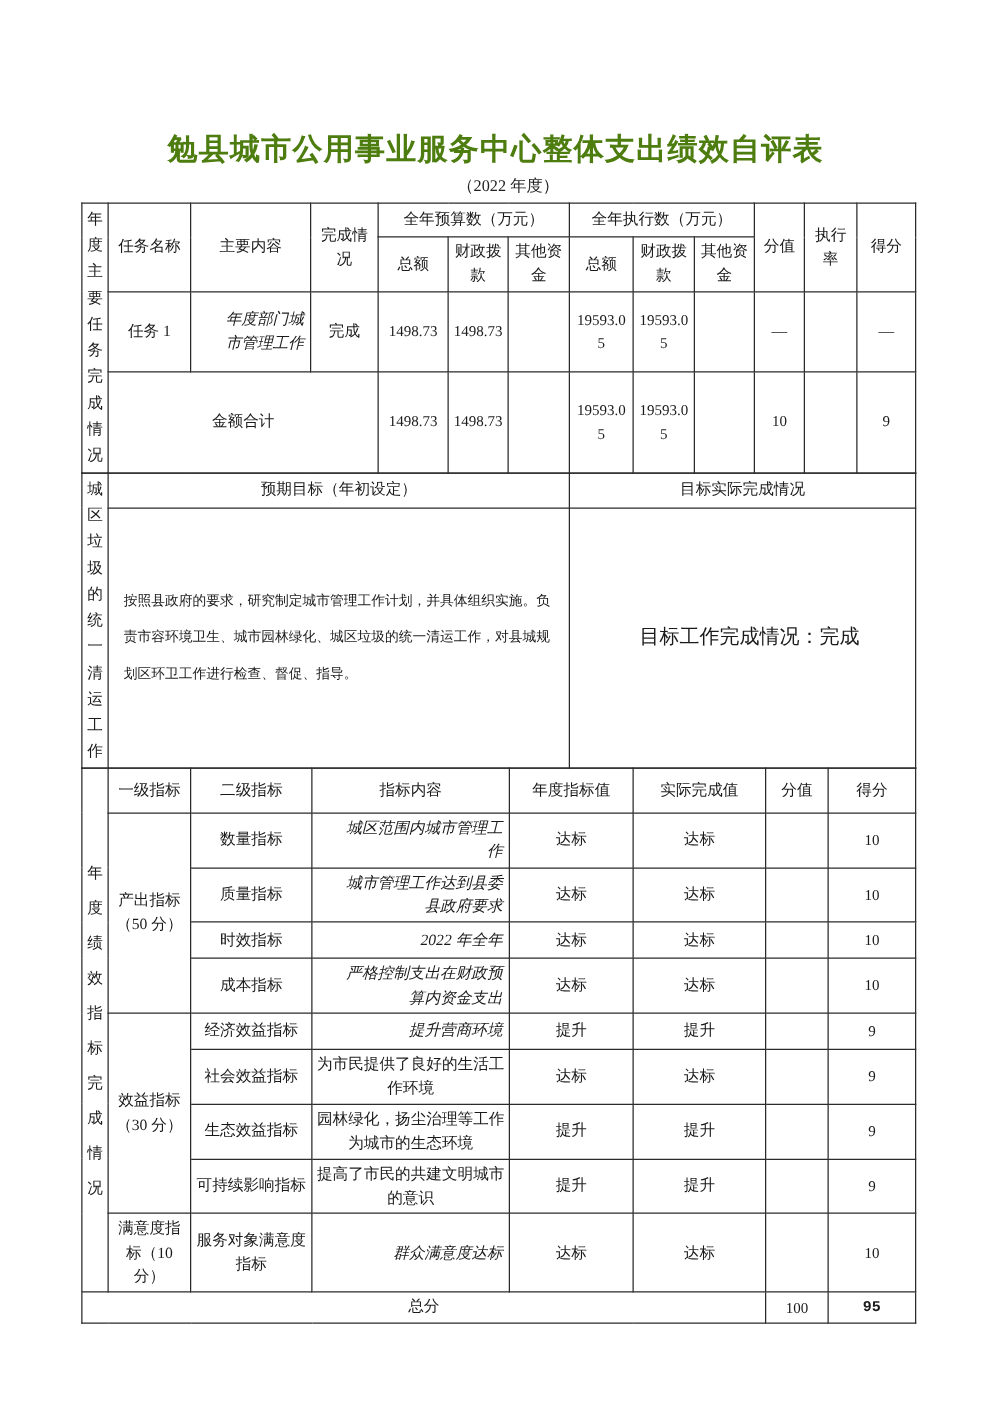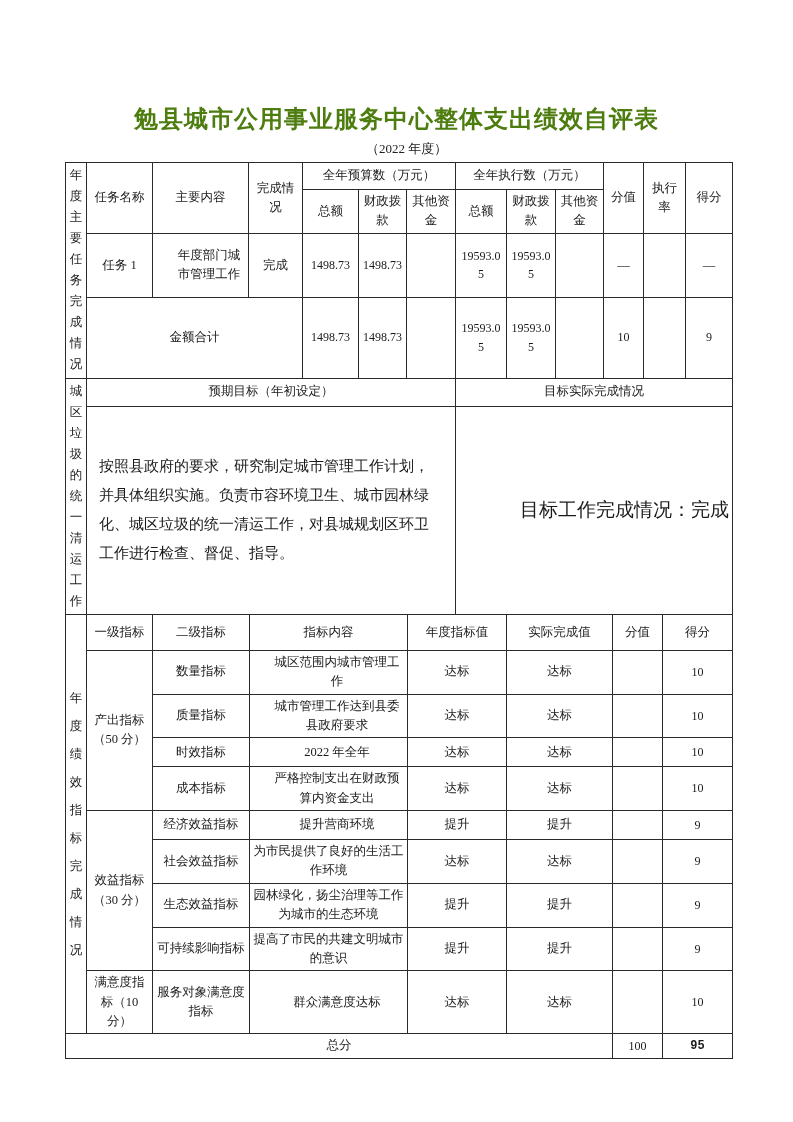--- a/index.html
+++ b/index.html
@@ -25,34 +25,34 @@
     border-collapse: collapse; table-layout: fixed; width: 667px;
     font-size: 12.5px; color: #1a1a1a;
   }
   table + table { margin-top: -1px; }
   td, th {
     border: 1px solid #2b2b2b;
     text-align: center; vertical-align: middle;
     font-weight: normal; padding: 2px 3px; line-height: 1.55;
     overflow: hidden;
   }
-  .l { text-align: center; padding-left: 22px; padding-right: 5px; }
+  .l { text-align: right; padding-left: 22px; padding-right: 5px; font-style: italic; }
   .v {
     padding: 2px 1px; line-height: 21px; word-break: break-all;
     font-size: 12.5px;
   }
   .v-wide { line-height: 28px; }
   .num { font-size: 12px; }
   .wrapnum { word-break: break-all; padding: 1px 4px; }
   .nowrapnum { white-space: nowrap; padding: 1px 1px; }
   .para {
     text-align: left; vertical-align: middle;
-    padding: 10px 12px; line-height: 29px; font-size: 15px;
-  }
-  .goal-actual { text-align: right; padding-left: 14px; font-size: 19px; }
+    padding: 10px 12px; line-height: 29px; font-size: 11px;
+  }
+  .goal-actual { text-align: center; padding-left: 14px; font-size: 16px; }
   .bold { font-weight: bold; font-family: Liberation Mono, monospace; }
   .dash { letter-spacing: 0; }
   
   .h22 { height: 22px; } .h27 { height: 27px; } .h36 { height: 36px; }
   .h64 { height: 64px; } .h81 { height: 81px; } .h182 { height: 182px; }
   .h29 { height: 29px; } .h39 { height: 39px; } .h54 { height: 54px; }
   .h24 { height: 24px; }
 </style>
 </head>
 <body>

